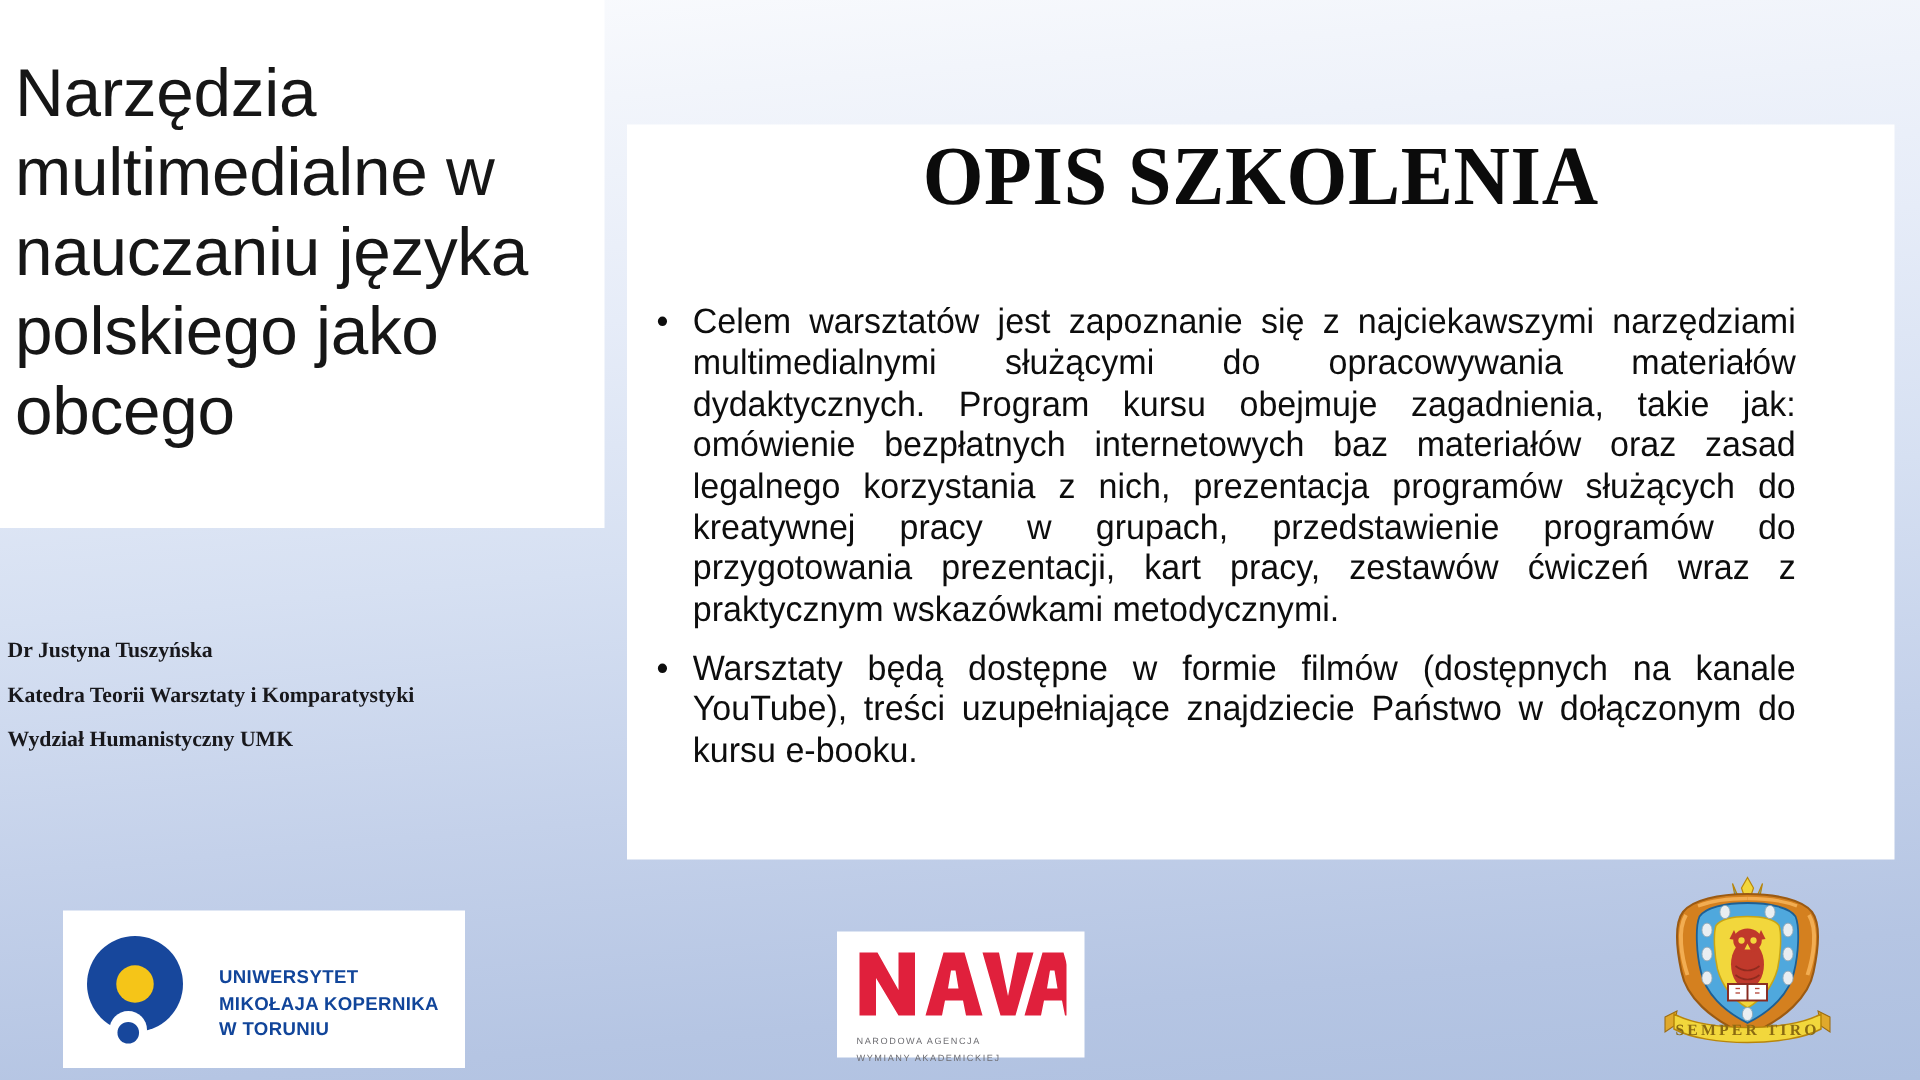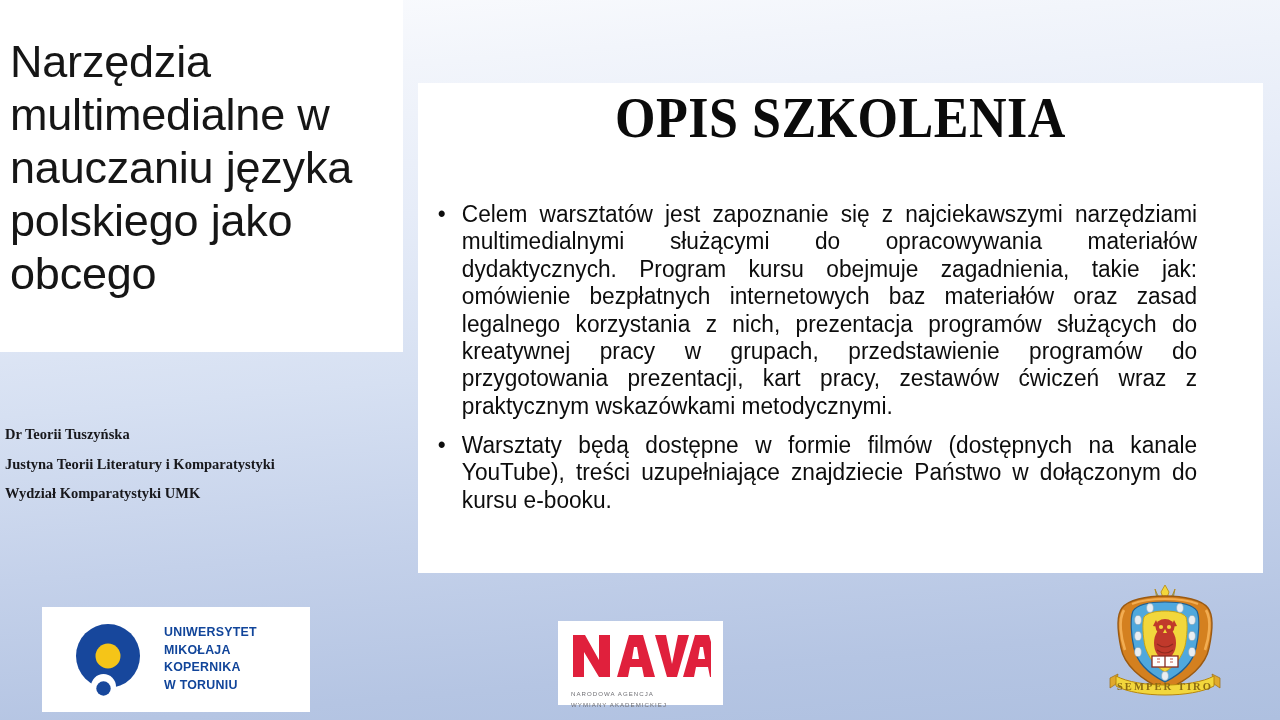--- a/index.html
+++ b/index.html
@@ -131,24 +131,24 @@
   #nawa-logo-box {
     left: 558px;
     top: 621px;
     width: 165px;
     height: 84px;
   }
 
   
   .umk-inner {
     position: absolute;
-    left: 32px;
+    left: 14px;
     top: 17px;
     display: flex;
-    align-items: flex-start;
+    align-items: flex-end;
   }
   .umk-mark { position: relative; width: 74px; height: 72px; }
   .umk-words {
     margin-left: 16px;
     color: #11459a;
     font-weight: bold;
     font-size: 12.4px;
     line-height: 1.42;
     letter-spacing: 0.25px;
     white-space: nowrap;
@@ -183,23 +183,23 @@
 </head>
 <body>
 
 <div id="slide">
 
   <div class="title-card">
     <div class="title-text">Narzędzia multimedialne w nauczaniu języka polskiego jako obcego</div>
   </div>
 
   <div class="author-block">
-    <div class="line">Dr Teorii Tuszyńska</div>
-    <div class="line">Justyna Teorii Literatury i Komparatystyki</div>
-    <div class="line">Wydział Komparatystyki UMK</div>
+    <div class="line">Dr Justyna Tuszyńska</div>
+    <div class="line">Katedra Teorii Warsztaty i Komparatystyki</div>
+    <div class="line">Wydział Humanistyczny UMK</div>
   </div>
 
   <div class="content-card">
     <h1 class="content-heading">OPIS SZKOLENIA</h1>
 
     <ul class="bullets">
       <li>
         <span class="bullet-dot">•</span>
         <span>Celem warsztatów jest zapoznanie się z najciekawszymi narzędziami multimedialnymi służącymi do opracowywania materiałów dydaktycznych. Program kursu obejmuje zagadnienia, takie jak: omówienie bezpłatnych internetowych baz materiałów oraz zasad legalnego korzystania z nich, prezentacja programów służących do kreatywnej pracy w grupach, przedstawienie programów do przygotowania prezentacji, kart pracy, zestawów ćwiczeń wraz z praktycznym wskazówkami metodycznymi.</span>
       </li>

